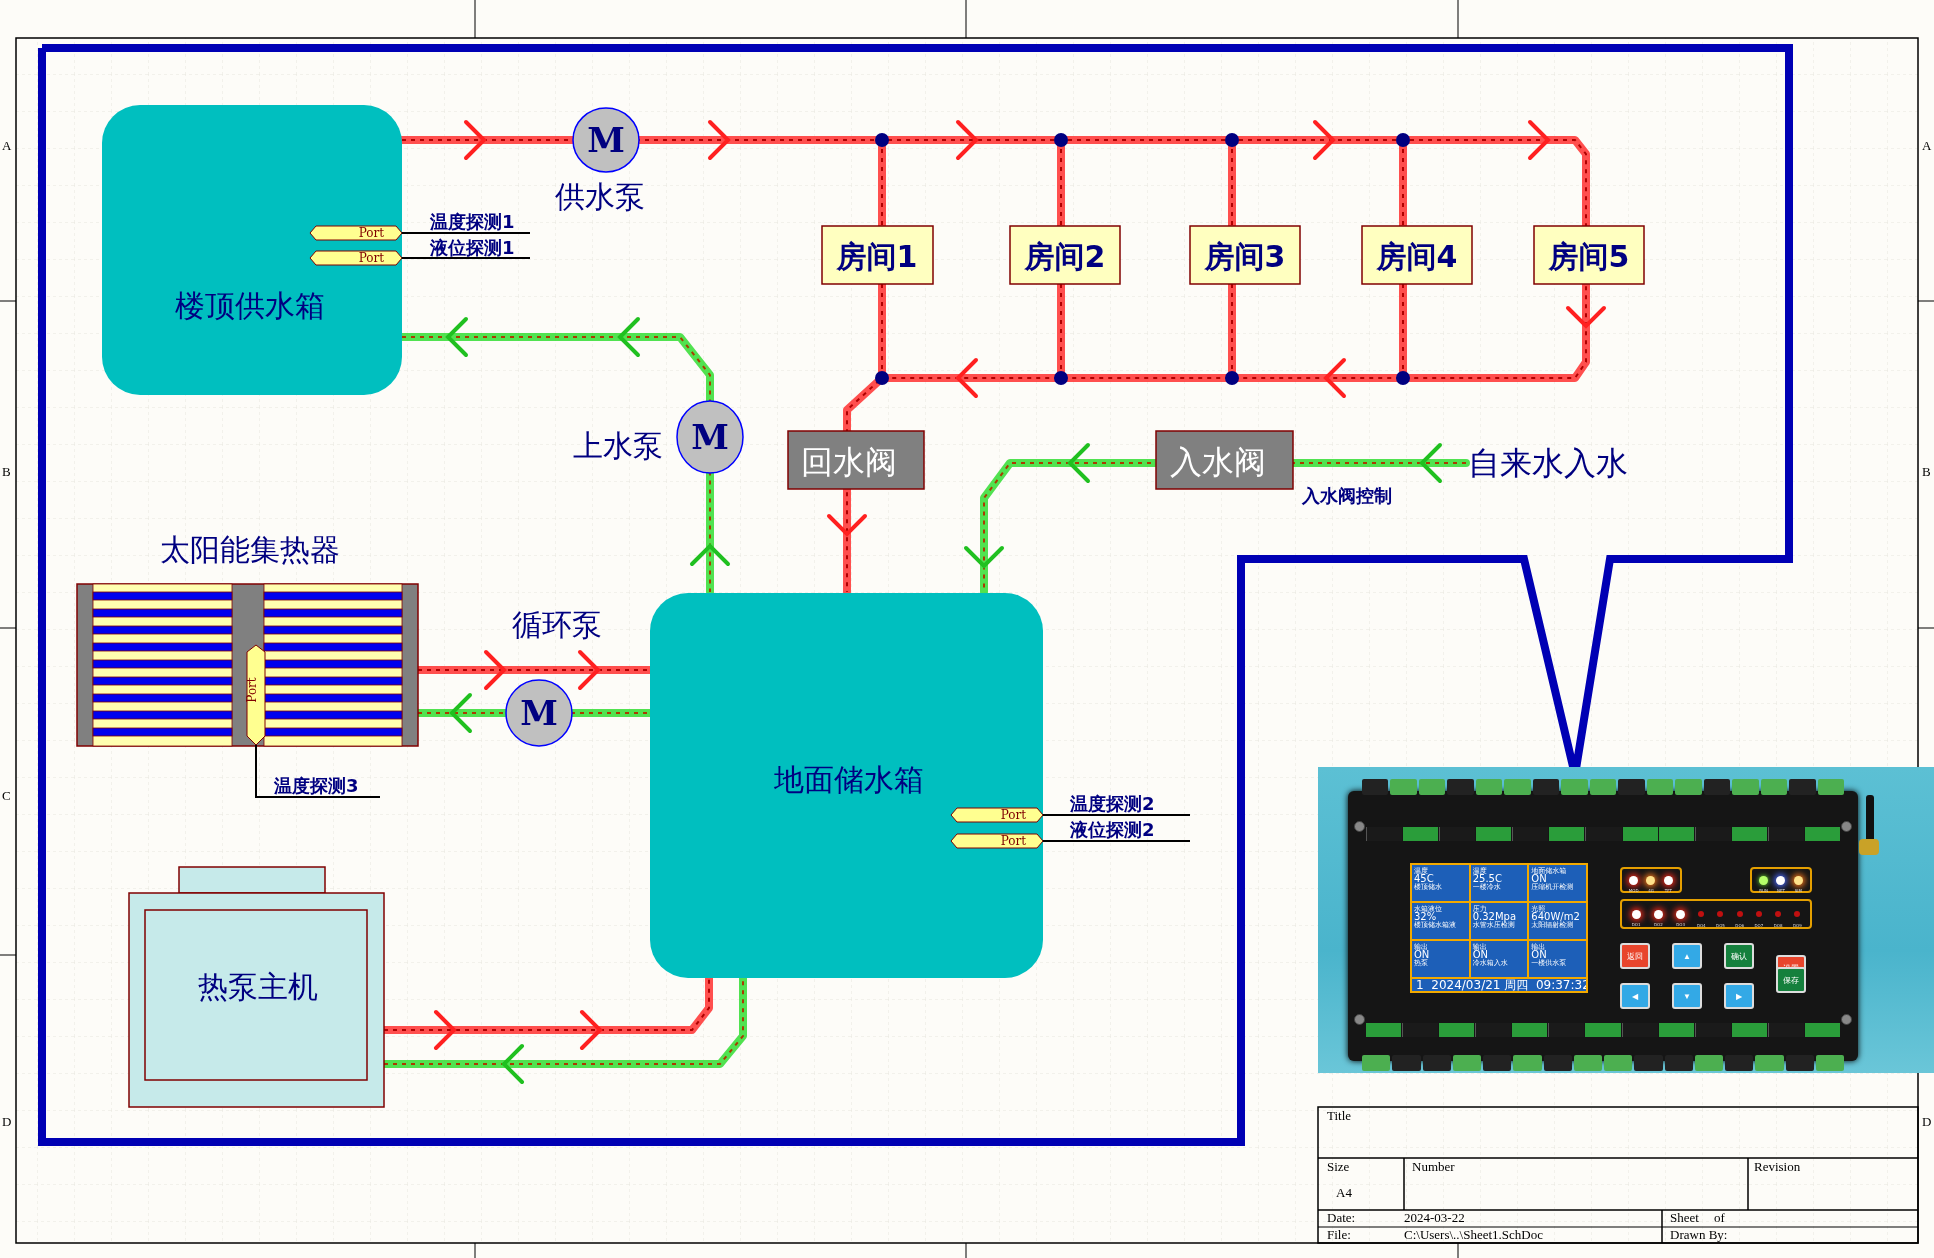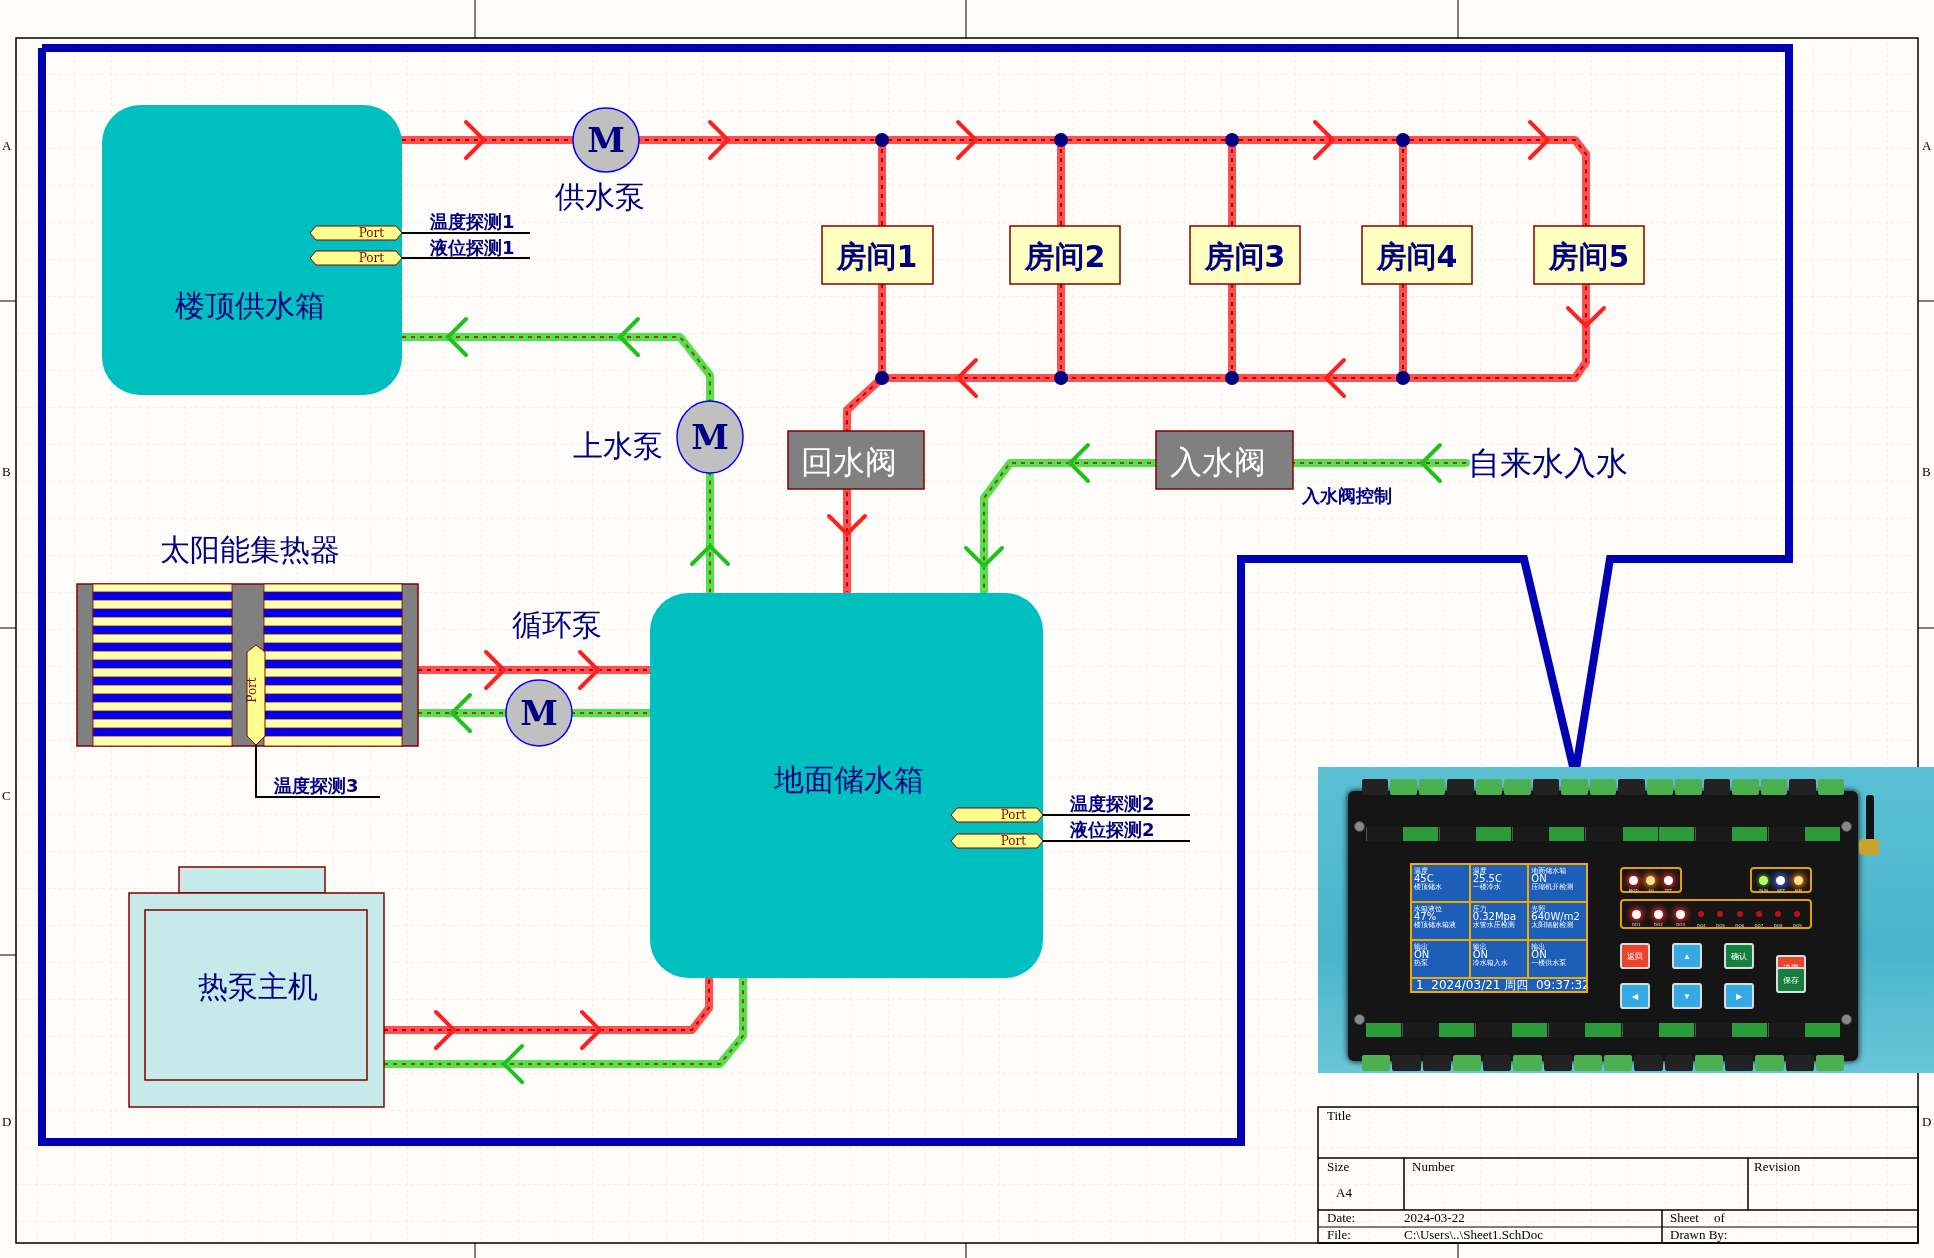--- a/index.html
+++ b/index.html
@@ -356,21 +356,21 @@
             <div class="v">25.5C</div>
             <div>一楼冷水</div>
           </div>
         <div class="cell">
             <div>地面储水箱</div>
             <div class="v">ON</div>
             <div>压缩机开检测</div>
           </div>
         <div class="cell">
             <div>水箱液位</div>
-            <div class="v">47%</div>
+            <div class="v">32%</div>
             <div>楼顶储水箱液</div>
           </div>
         <div class="cell">
             <div>压力</div>
             <div class="v">0.32Mpa</div>
             <div>水管水压检测</div>
           </div>
         <div class="cell">
             <div>光照</div>
             <div class="v">640W/m2</div>

